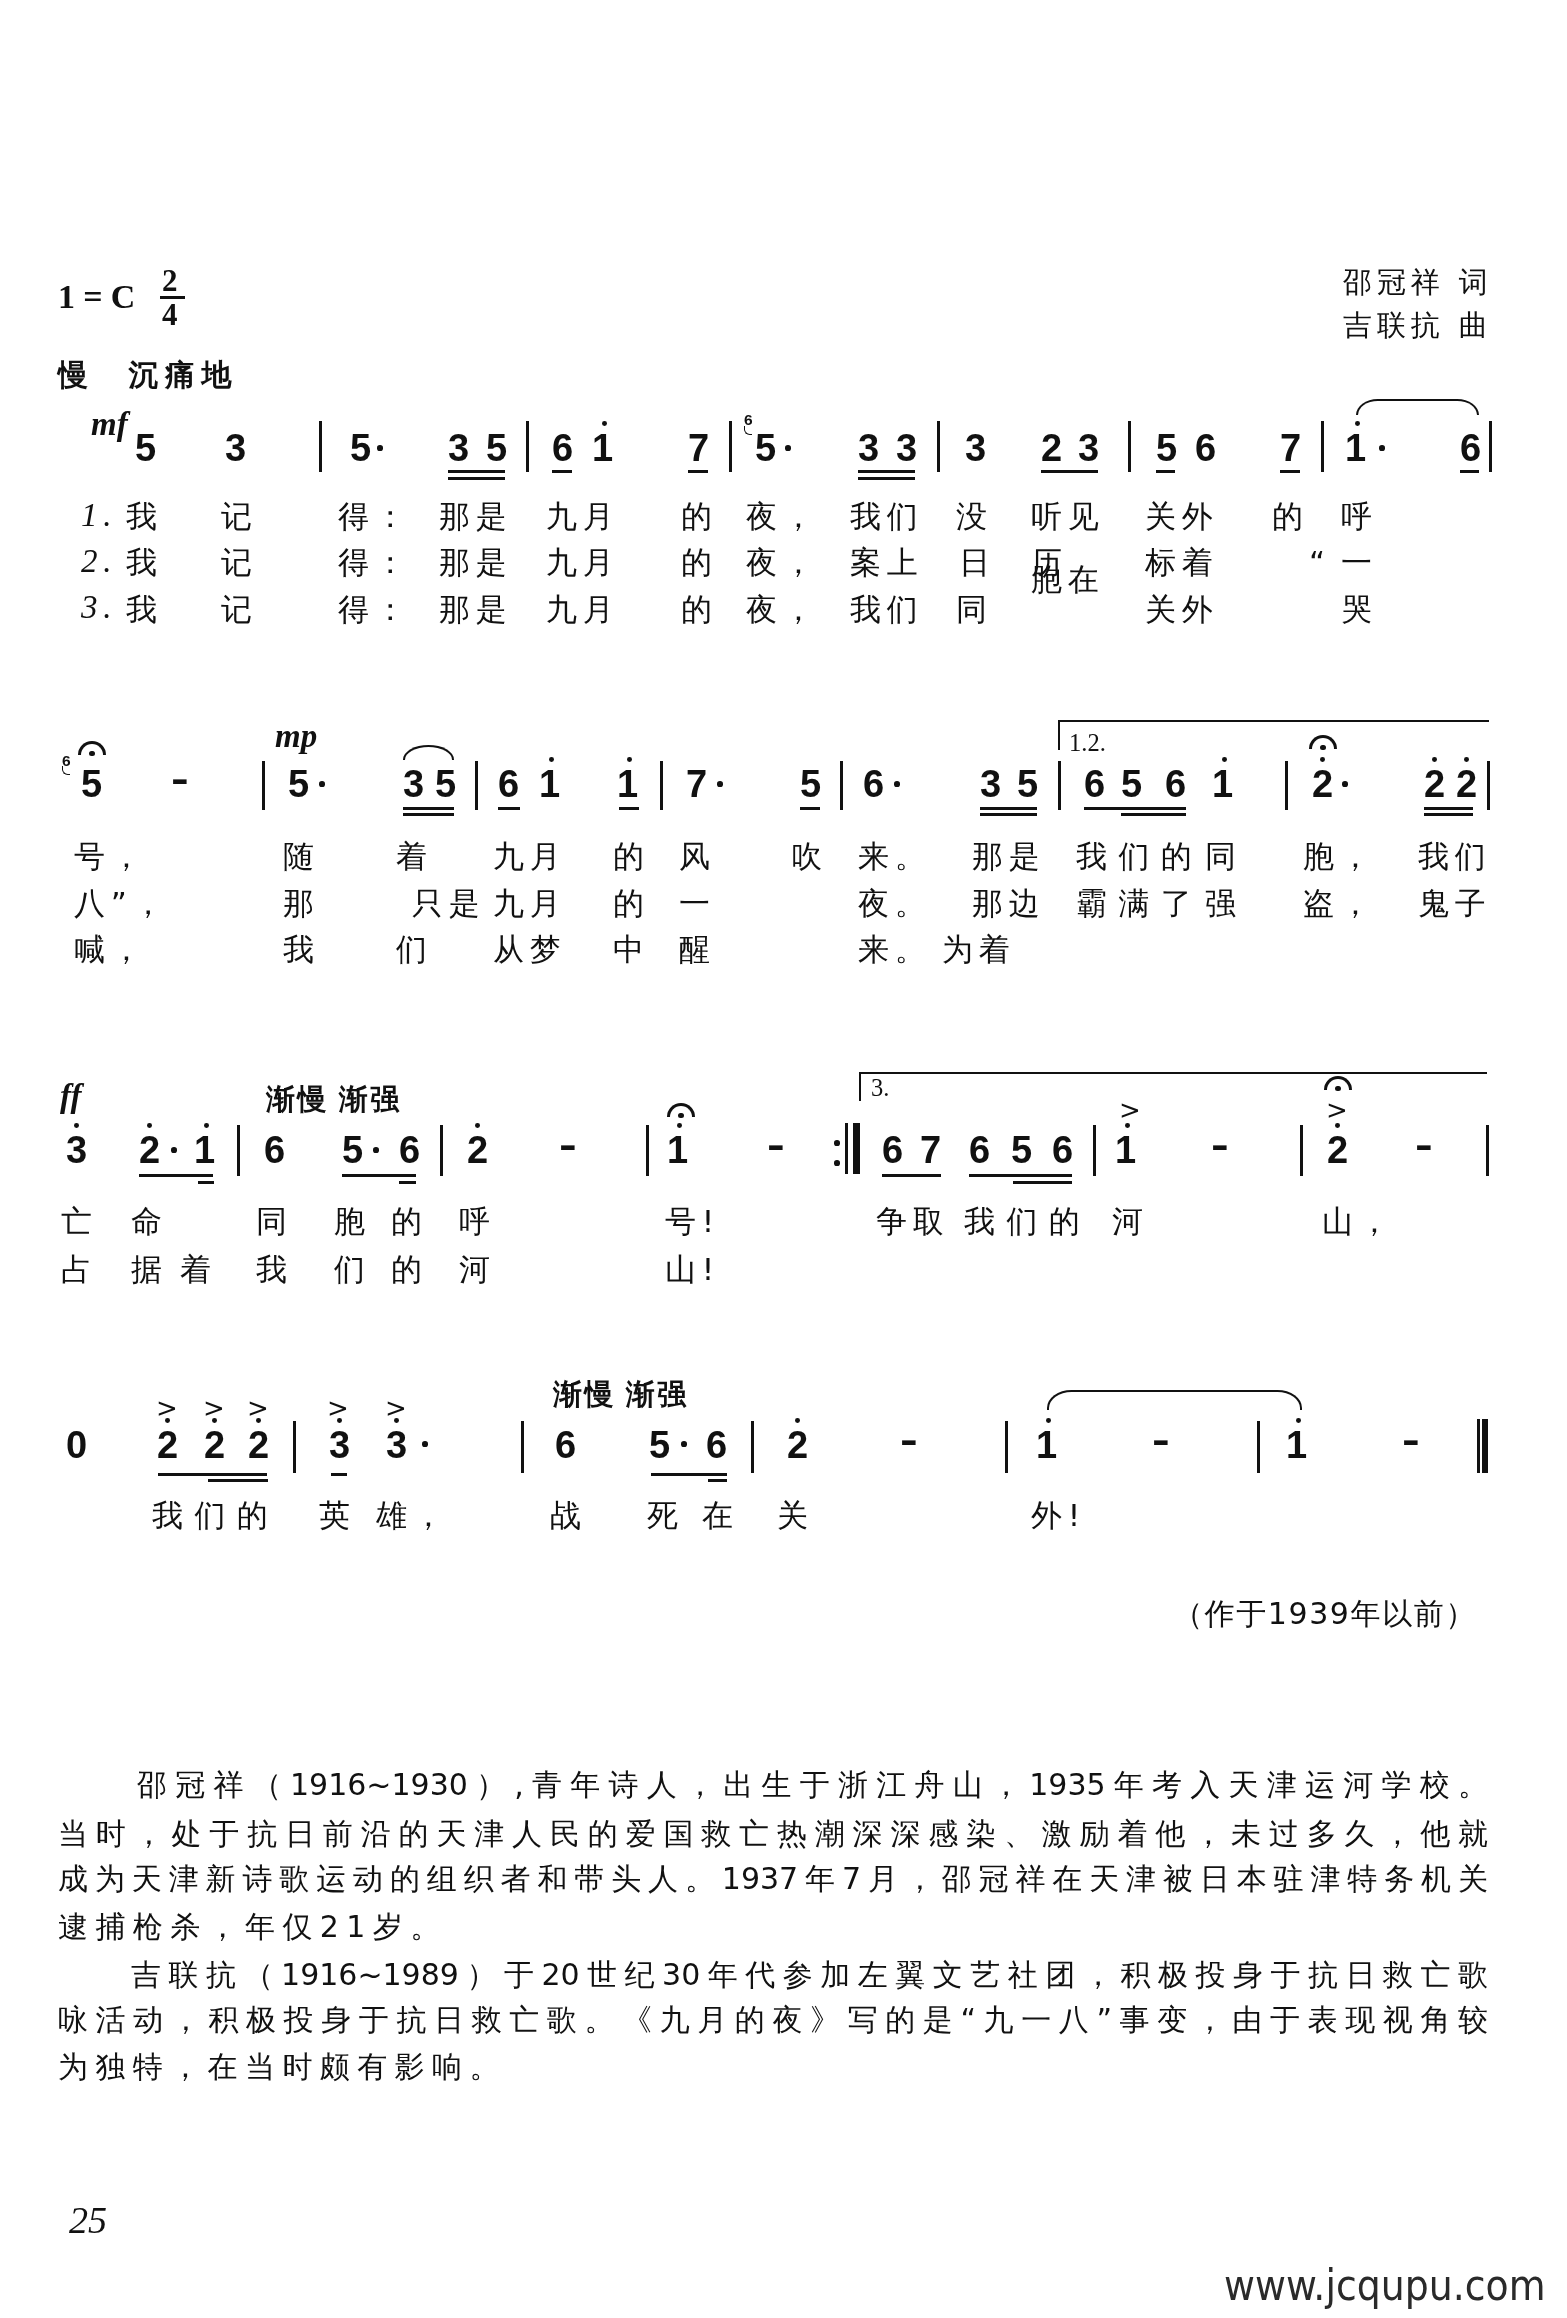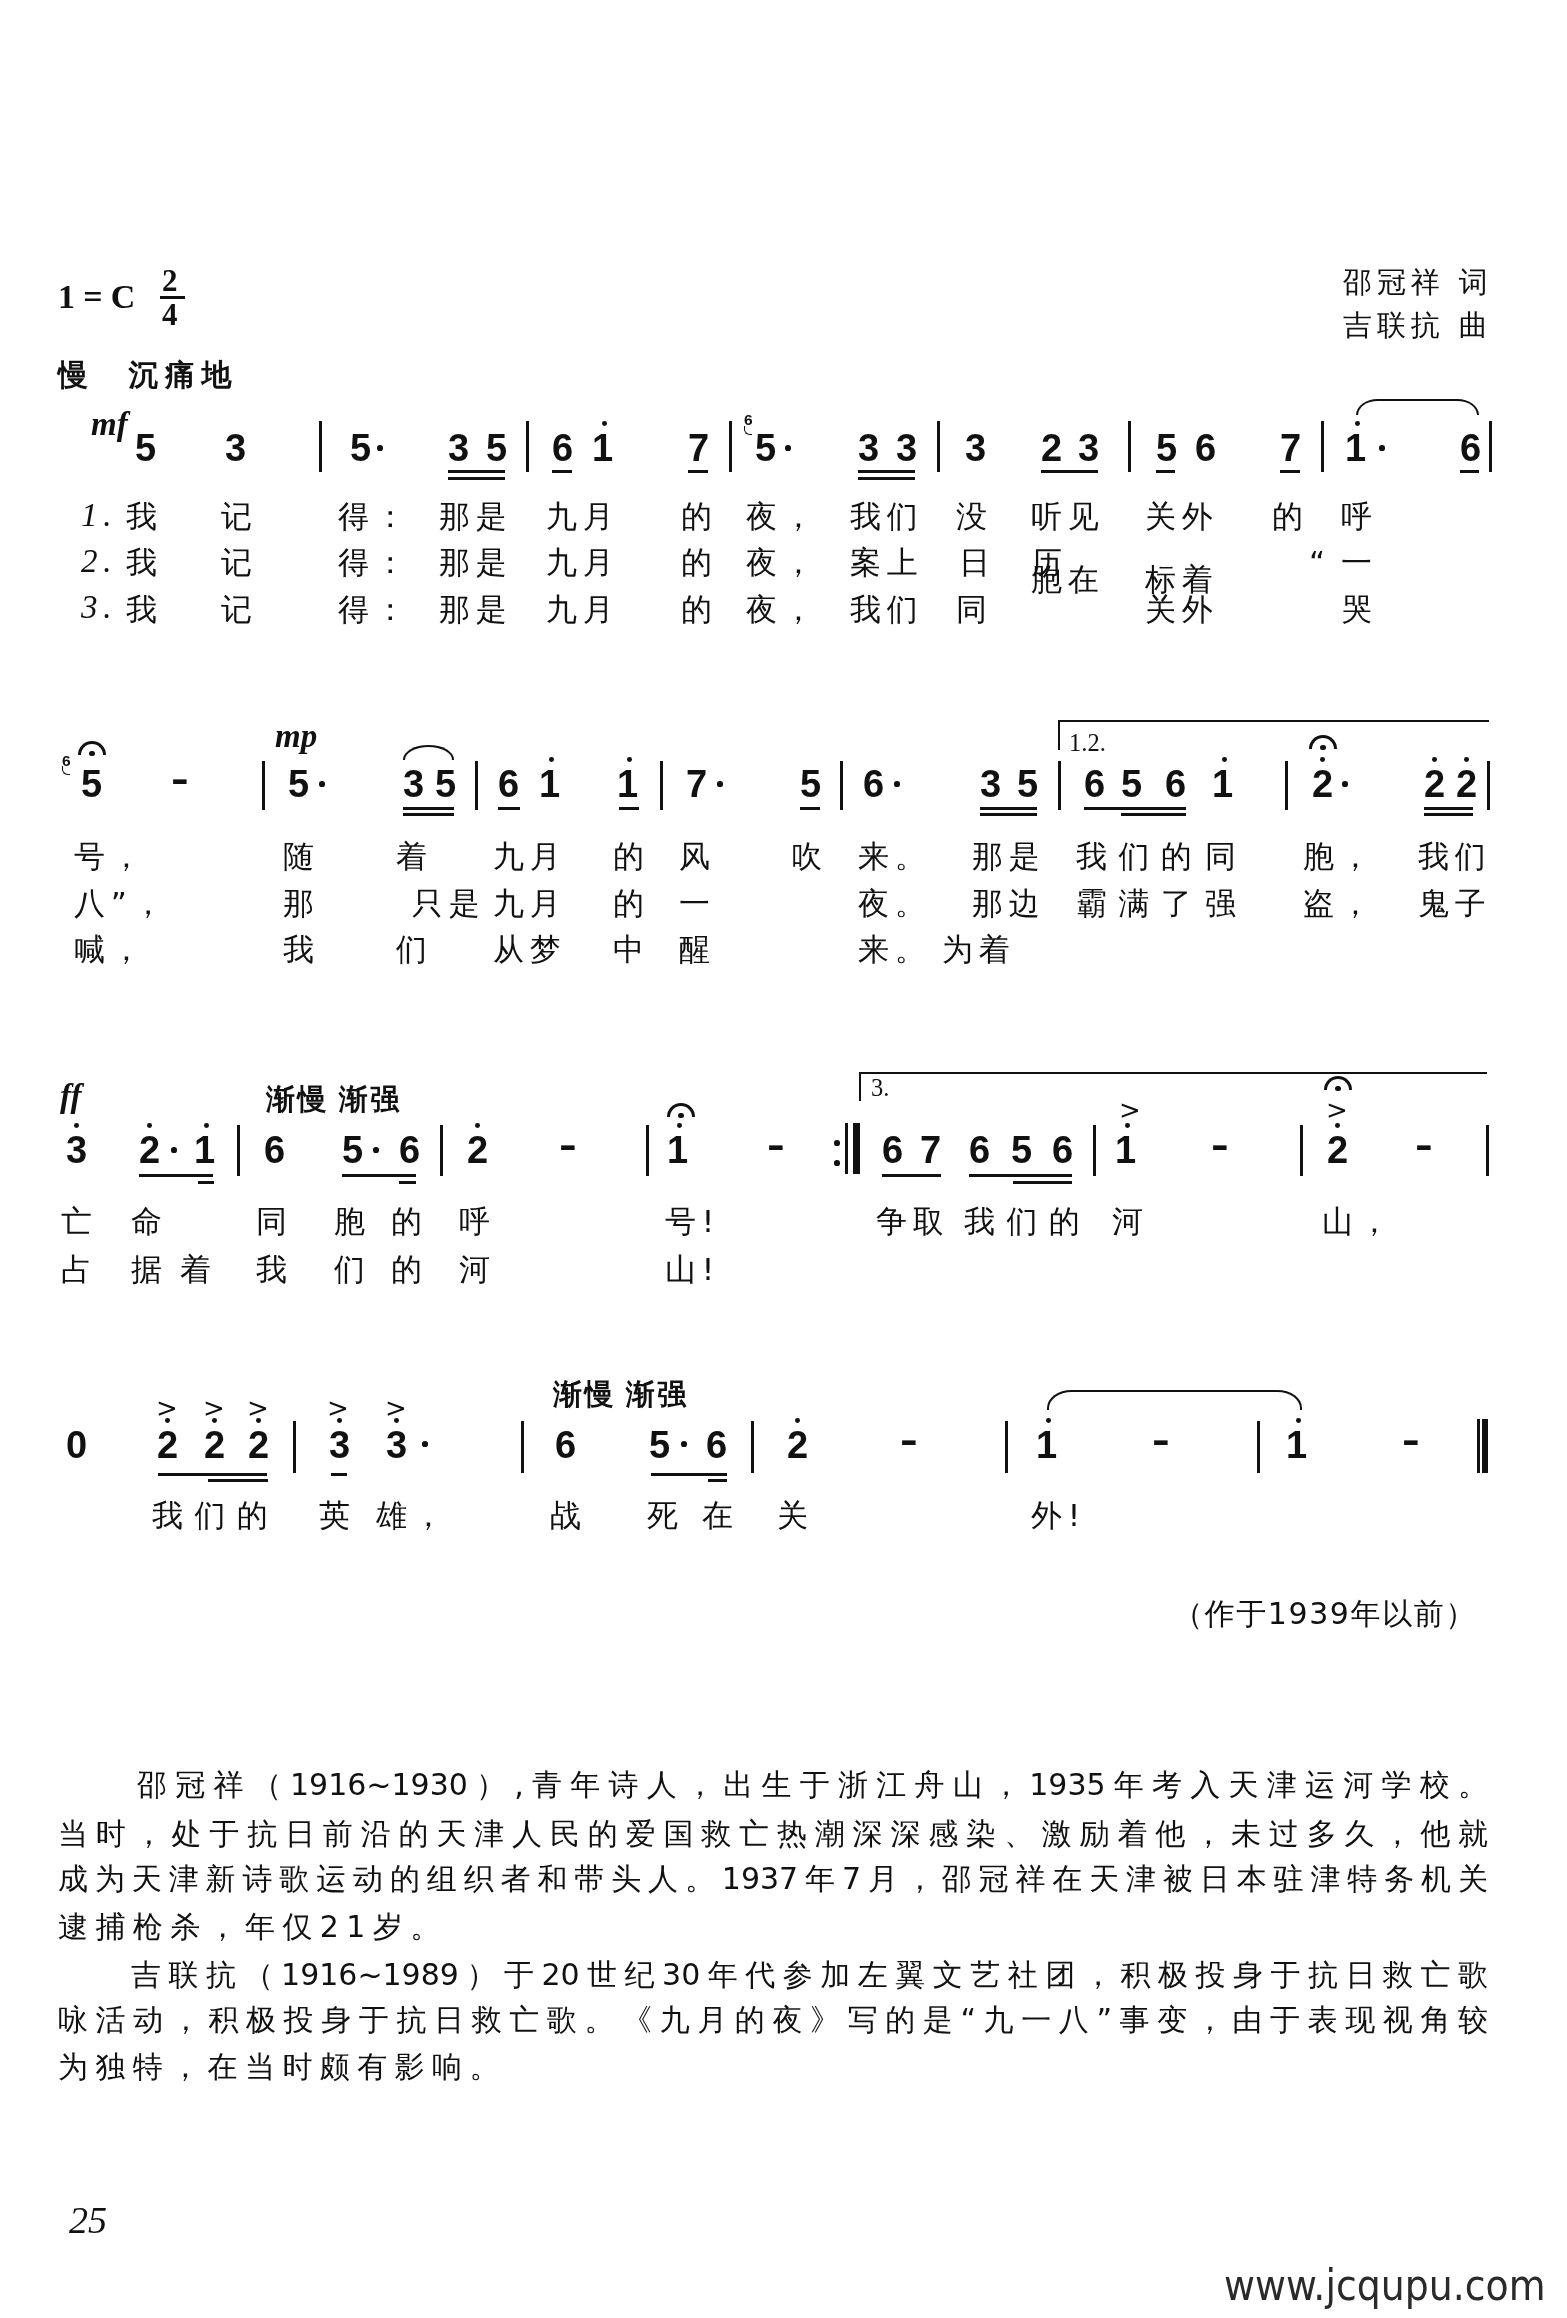--- a/index.html
+++ b/index.html
@@ -118,21 +118,21 @@
     <span class="ly" style="left:126px;top:547px">我</span>
     <span class="ly" style="left:221px;top:547px">记</span>
     <span class="ly" style="left:338px;top:547px">得：</span>
     <span class="ly" style="left:439px;top:547px">那是</span>
     <span class="ly" style="left:546px;top:547px">九月</span>
     <span class="ly" style="left:681px;top:547px">的</span>
     <span class="ly" style="left:746px;top:547px">夜，</span>
     <span class="ly" style="left:850px;top:547px">案上</span>
     <span class="ly" style="left:959px;top:547px">日</span>
     <span class="ly" style="left:1031px;top:547px">历</span>
-    <span class="ly" style="left:1145px;top:564px">标着</span>
+    <span class="ly" style="left:1145px;top:547px">标着</span>
     <span class="ly" style="left:1309px;top:547px">“</span>
     <span class="ly" style="left:1341px;top:547px">一</span>
 
     <span class="ly vnum" style="left:81px;top:592px">3.</span>
     <span class="ly" style="left:126px;top:594px">我</span>
     <span class="ly" style="left:221px;top:594px">记</span>
     <span class="ly" style="left:338px;top:594px">得：</span>
     <span class="ly" style="left:439px;top:594px">那是</span>
     <span class="ly" style="left:546px;top:594px">九月</span>
     <span class="ly" style="left:681px;top:594px">的</span>

